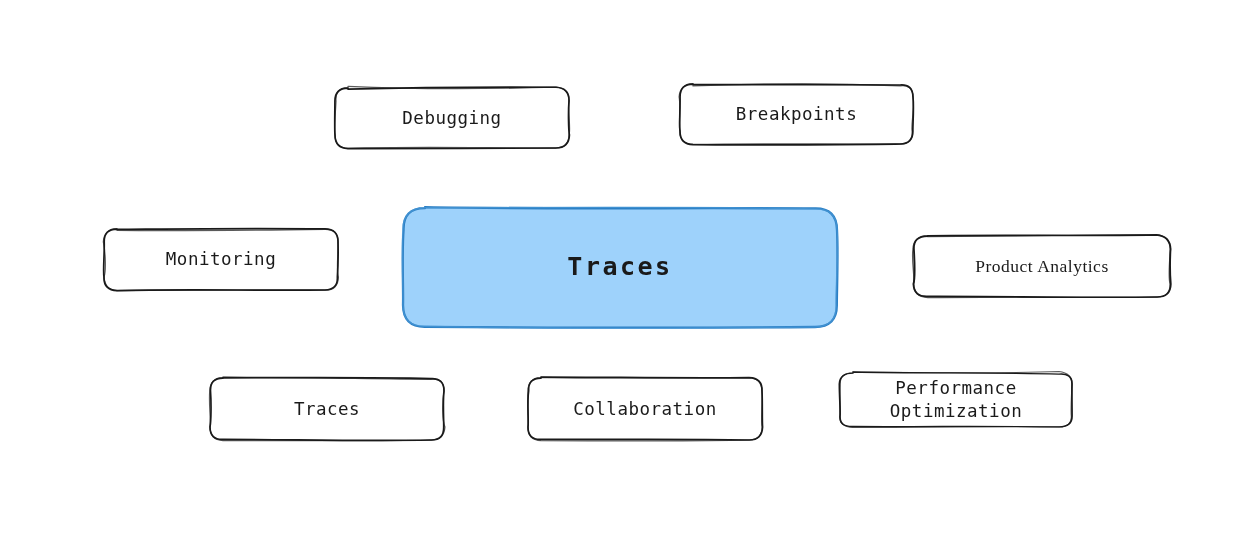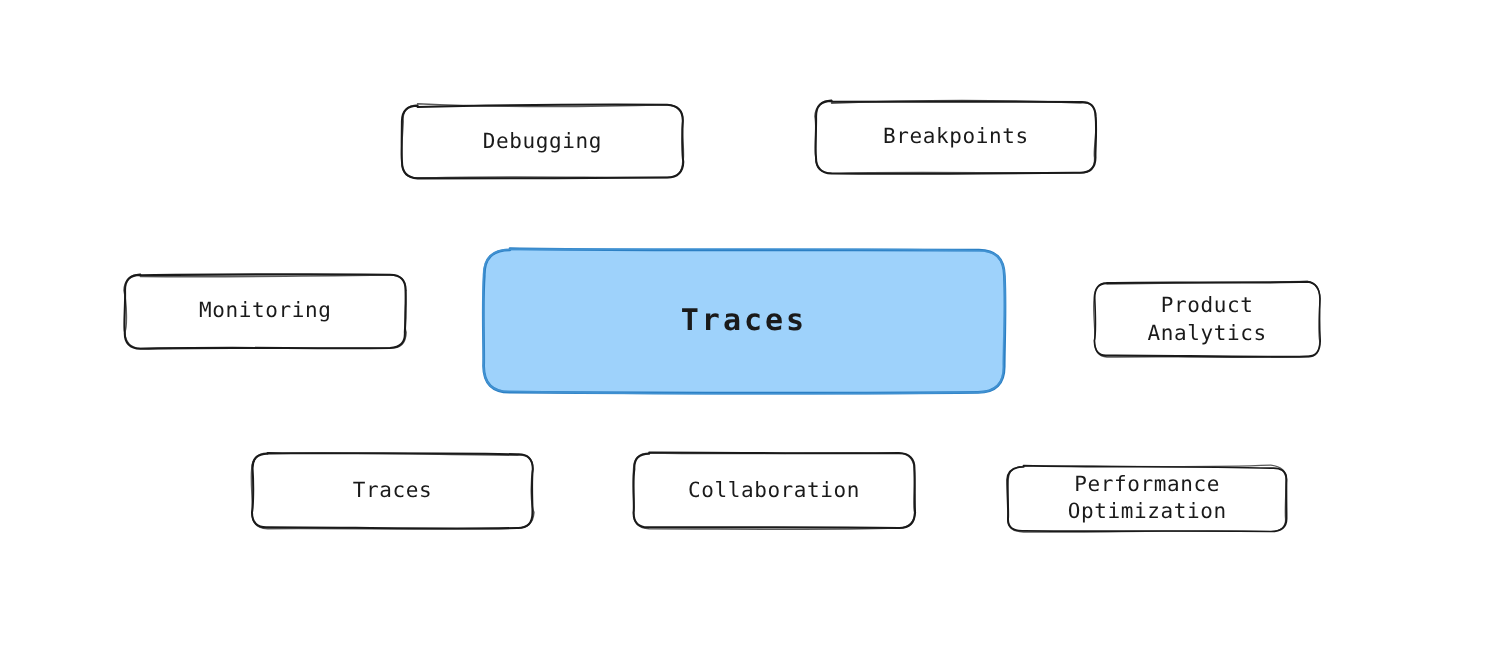--- a/index.html
+++ b/index.html
@@ -117,42 +117,42 @@
       </svg>
       <span class="label">Breakpoints</span>
     </div>
     <div class="node leaf" style="left: 84px; top: 229px; width: 234px; height: 61px; margin-left: 20px;">
       <svg class="sketch" viewBox="0 0 244 71" width="244" height="71" preserveAspectRatio="none">
         <path d="M 18 5.30005658436214 C 82.22 4.817990397805213, 159.44 3.920389231824417, 226 4.9319444444444445 Q 239.16279080932784 5 239 18 C 239.28499314128945 29.400000000000002, 238.71290637860082 47.699999999999996, 238.36696330589848 53 Q 239 65.53724622770919 226 66 C 159.44 66.80960905349794, 82.22 64.76550582990397, 18 66.68071159122086 Q 4.515487654320988 66 5 53 C 3.86838134430727 47.699999999999996, 5.606582647462277 29.400000000000002, 5.208451646090535 18 Q 5 5 18 5.062765946502058"></path>
         <path class="s2" d="M 18 6.334032921810699 C 82.22 6.9277546296296295, 159.44 6.1333590534979425, 226 5.260105452674897 Q 239.37134567901234 5 239 18 C 239.40295010288065 29.400000000000002, 237.12645576131686 47.699999999999996, 239.42629243827162 53 Q 239 66.47179423868313 226 66 C 159.44 66.88308384773663, 82.22 65.25041666666667, 18 66.50648276748971 Q 5.751995884773662 66 5 53 C 7.071859567901234 47.699999999999996, 6.653389917695473 29.400000000000002, 4.333586676954733 18 Q 5 5 18 4.540074074074074"></path>
       </svg>
       <span class="label">Monitoring</span>
     </div>
-    <div class="node leaf" style="left: 913px; top: 236px; width: 186px; height: 61px;">
+    <div class="node leaf" style="left: 913px; top: 236px; width: 258px; height: 61px; font-family: Liberation Serif, serif;">
       <svg class="sketch" viewBox="0 0 244 71" width="244" height="71" preserveAspectRatio="none">
         <path d="M 18 4.883885459533608 C 82.22 3.610358367626886, 159.44 5.334876543209877, 226 3.878427640603567 Q 238.53887379972565 5 239 18 C 238.45472736625516 29.400000000000002, 238.8109327846365 47.699999999999996, 239.23876457475995 53 Q 239 66.51612757201646 226 66 C 159.44 67.04806755829904, 82.22 65.06805898491083, 18 65.30415895061728 Q 5.382599451303155 66 5 53 C 6.385440672153635 47.699999999999996, 5.975390946502057 29.400000000000002, 5.351446330589849 18 Q 5 5 18 5.058902263374486"></path>
         <path class="s2" d="M 18 5.709776234567901 C 82.22 5.11630658436214, 159.44 4.055090020576132, 226 3.67983024691358 Q 238.43547016460906 5 239 18 C 238.15755144032923 29.400000000000002, 237.27349537037037 47.699999999999996, 238.63399434156378 53 Q 239 66.26011625514403 226 66 C 159.44 67.24077160493827, 82.22 65.70424639917695, 18 66.54165380658436 Q 5.372663580246914 66 5 53 C 6.6474485596707815 47.699999999999996, 3.006602366255144 29.400000000000002, 4.548078703703704 18 Q 5 5 18 4.534278549382716"></path>
       </svg>
       <span class="label">Product Analytics</span>
     </div>
     <div class="node leaf" style="left: 210px; top: 378px; width: 234px; height: 62px;">
       <svg class="sketch" viewBox="0 0 244 72" width="244" height="72" preserveAspectRatio="none">
         <path d="M 18 4.467714334705075 C 82.22 5.20272633744856, 159.44 3.9493638545953362, 226 5.624910836762688 Q 239.03495679012346 5 239 18 C 237.62446159122086 29.8, 238.90895919067216 48.4, 238.7105658436214 54 Q 239 67.37500891632374 226 67 C 159.44 68.28652606310014, 82.22 66.3706121399177, 18 66.32760631001372 Q 5.129711248285322 67 5 54 C 6.1025 48.4, 6.344199245541838 29.8, 5.494441015089163 18 Q 5 5 18 5.055038580246913"></path>
         <path class="s2" d="M 18 5.085519547325103 C 82.22 3.30485853909465, 159.44 6.176820987654321, 226 6.299555041152264 Q 239.17959465020576 5 239 18 C 236.91215277777778 29.8, 237.42053497942388 48.4, 239.94169624485596 54 Q 239 67.04843827160494 226 67 C 159.44 68.59845936213992, 82.22 67.15807613168724, 18 67.57682484567901 Q 4.993331275720164 67 5 54 C 6.2230375514403296 48.4, 3.559814814814815 29.8, 4.7625707304526745 18 Q 5 5 18 4.528483024691358"></path>
       </svg>
       <span class="label">Traces</span>
     </div>
     <div class="node leaf" style="left: 528px; top: 378px; width: 234px; height: 62px; text-align: center;">
       <svg class="sketch" viewBox="0 0 244 72" width="244" height="72" preserveAspectRatio="none">
         <path d="M 18 4.051543209876543 C 82.22 3.995094307270233, 159.44 5.363851165980796, 226 4.571394032921811 Q 239.53103978052127 5 239 18 C 239.59419581618656 29.8, 239.0069855967078 48.4, 239.58236711248284 54 Q 239 67.233890260631 226 67 C 159.44 65.72498456790123, 82.22 66.67316529492456, 18 66.35105366941015 Q 4.87682304526749 67 5 54 C 5.819559327846365 48.4, 3.913007544581619 29.8, 5.637435699588478 18 Q 5 5 18 5.051174897119342"></path>
         <path class="s2" d="M 18 4.4612628600823045 C 82.22 5.693410493827161, 159.44 4.09855195473251, 226 4.719279835390947 Q 238.24371913580248 5 239 18 C 239.86675411522634 29.8, 237.56757458847736 48.4, 239.14939814814815 54 Q 239 66.83676028806585 226 67 C 159.44 68.95614711934157, 82.22 67.61190586419752, 18 67.61199588477366 Q 4.613998971193416 67 5 54 C 5.798626543209877 48.4, 4.1130272633744855 29.8, 4.977062757201646 18 Q 5 5 18 4.5226875"></path>
       </svg>
       <span class="label">Collaboration</span>
     </div>
-    <div class="node leaf" style="left: 840px; top: 374px; width: 232px; height: 52px; margin-top: 16px;">
+    <div class="node leaf" style="left: 840px; top: 374px; width: 232px; height: 52px;">
       <svg class="sketch" viewBox="0 0 242 76" width="242" height="76" preserveAspectRatio="none">
         <path d="M 18 3.6353720850480107 C 81.56 5.587462277091907, 158.12 3.9783384773662553, 224 6.317877229080933 Q 236.90712277091907 5 237 18 C 236.76393004115226 31.400000000000002, 237.10501200274348 51.199999999999996, 237.0541683813443 58 Q 237 71.09277160493828 224 71 C 158.12 69.96344307270233, 81.56 70.9757184499314, 18 70.37450102880659 Q 4.623934842249657 71 5 58 C 5.536618655692729 51.199999999999996, 4.281815843621399 31.400000000000002, 4.380430384087791 18 Q 5 5 18 5.04731121399177"></path>
         <path class="s2" d="M 18 3.837006172839506 C 81.56 3.881962448559671, 158.12 6.2202829218107, 224 3.1390046296296292 Q 236.98784362139918 5 237 18 C 236.6213554526749 31.400000000000002, 235.71461419753086 51.199999999999996, 236.35710005144034 58 Q 237 70.62508230452674 224 71 C 158.12 69.11383487654321, 81.56 72.06573559670782, 18 71.64716692386831 Q 4.234666666666667 71 5 58 C 5.374215534979424 51.199999999999996, 4.666239711934156 31.400000000000002, 5.191554783950617 18 Q 5 5 18 4.516891975308642"></path>
       </svg>
       <span class="label">Performance
 Optimization</span>
     </div>
   </div>
 
 </body></html>

